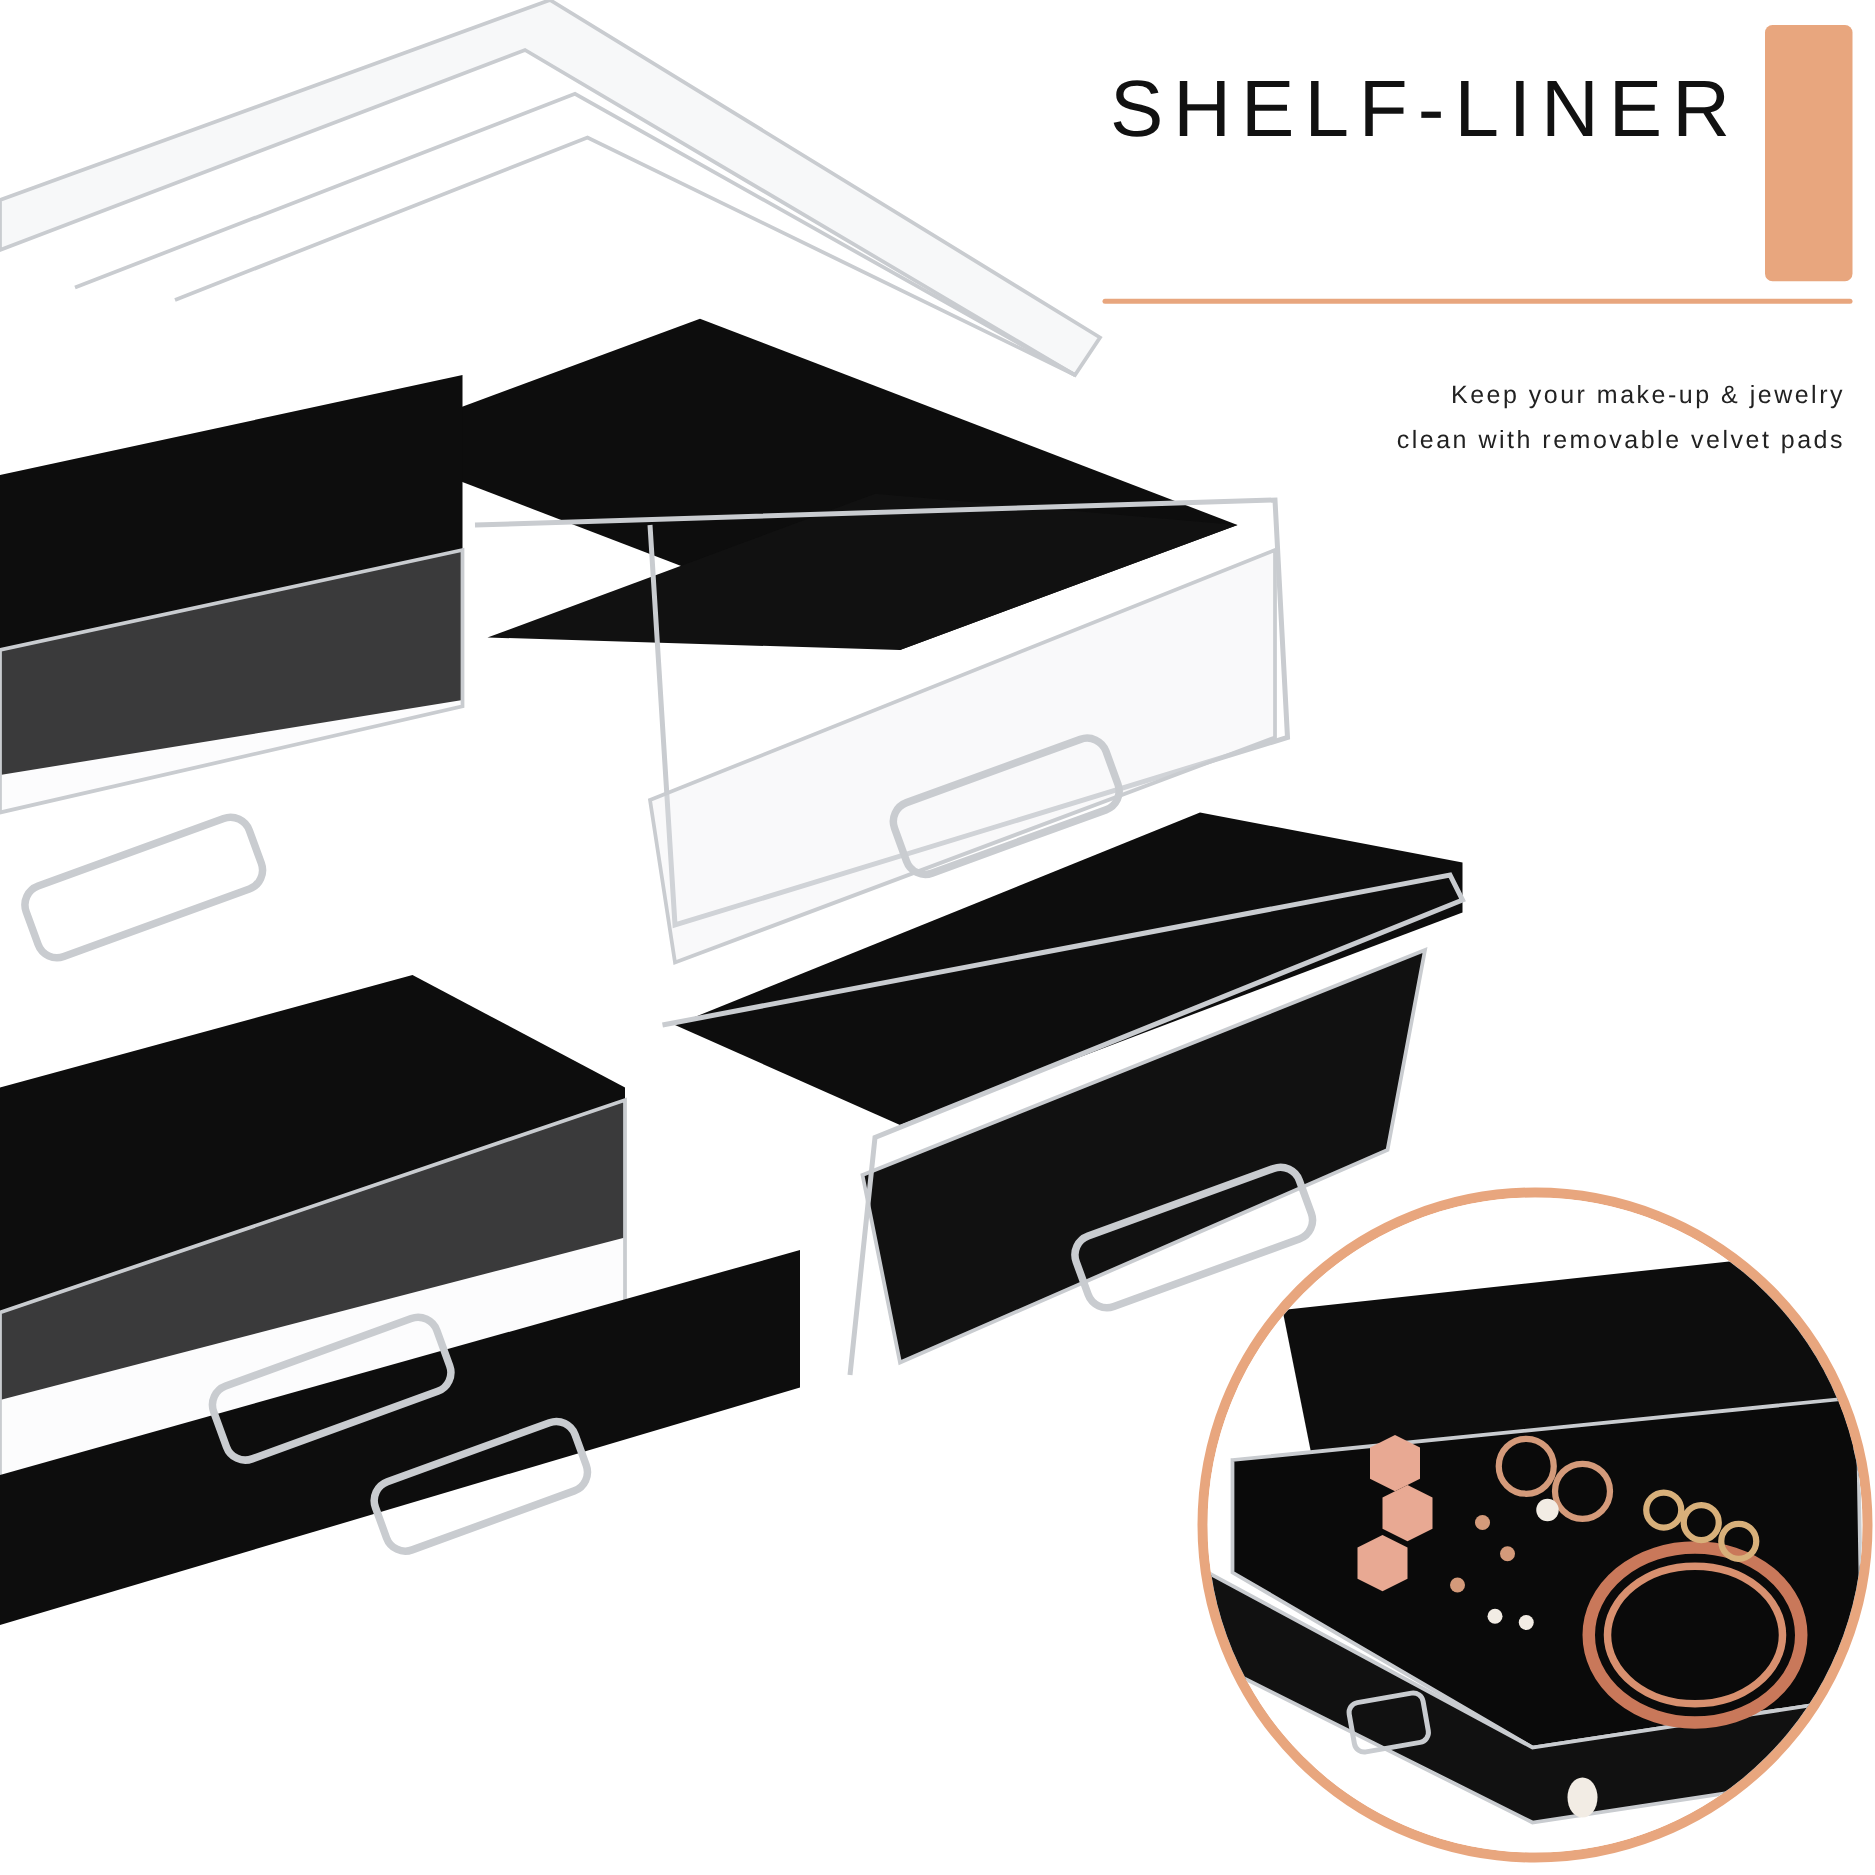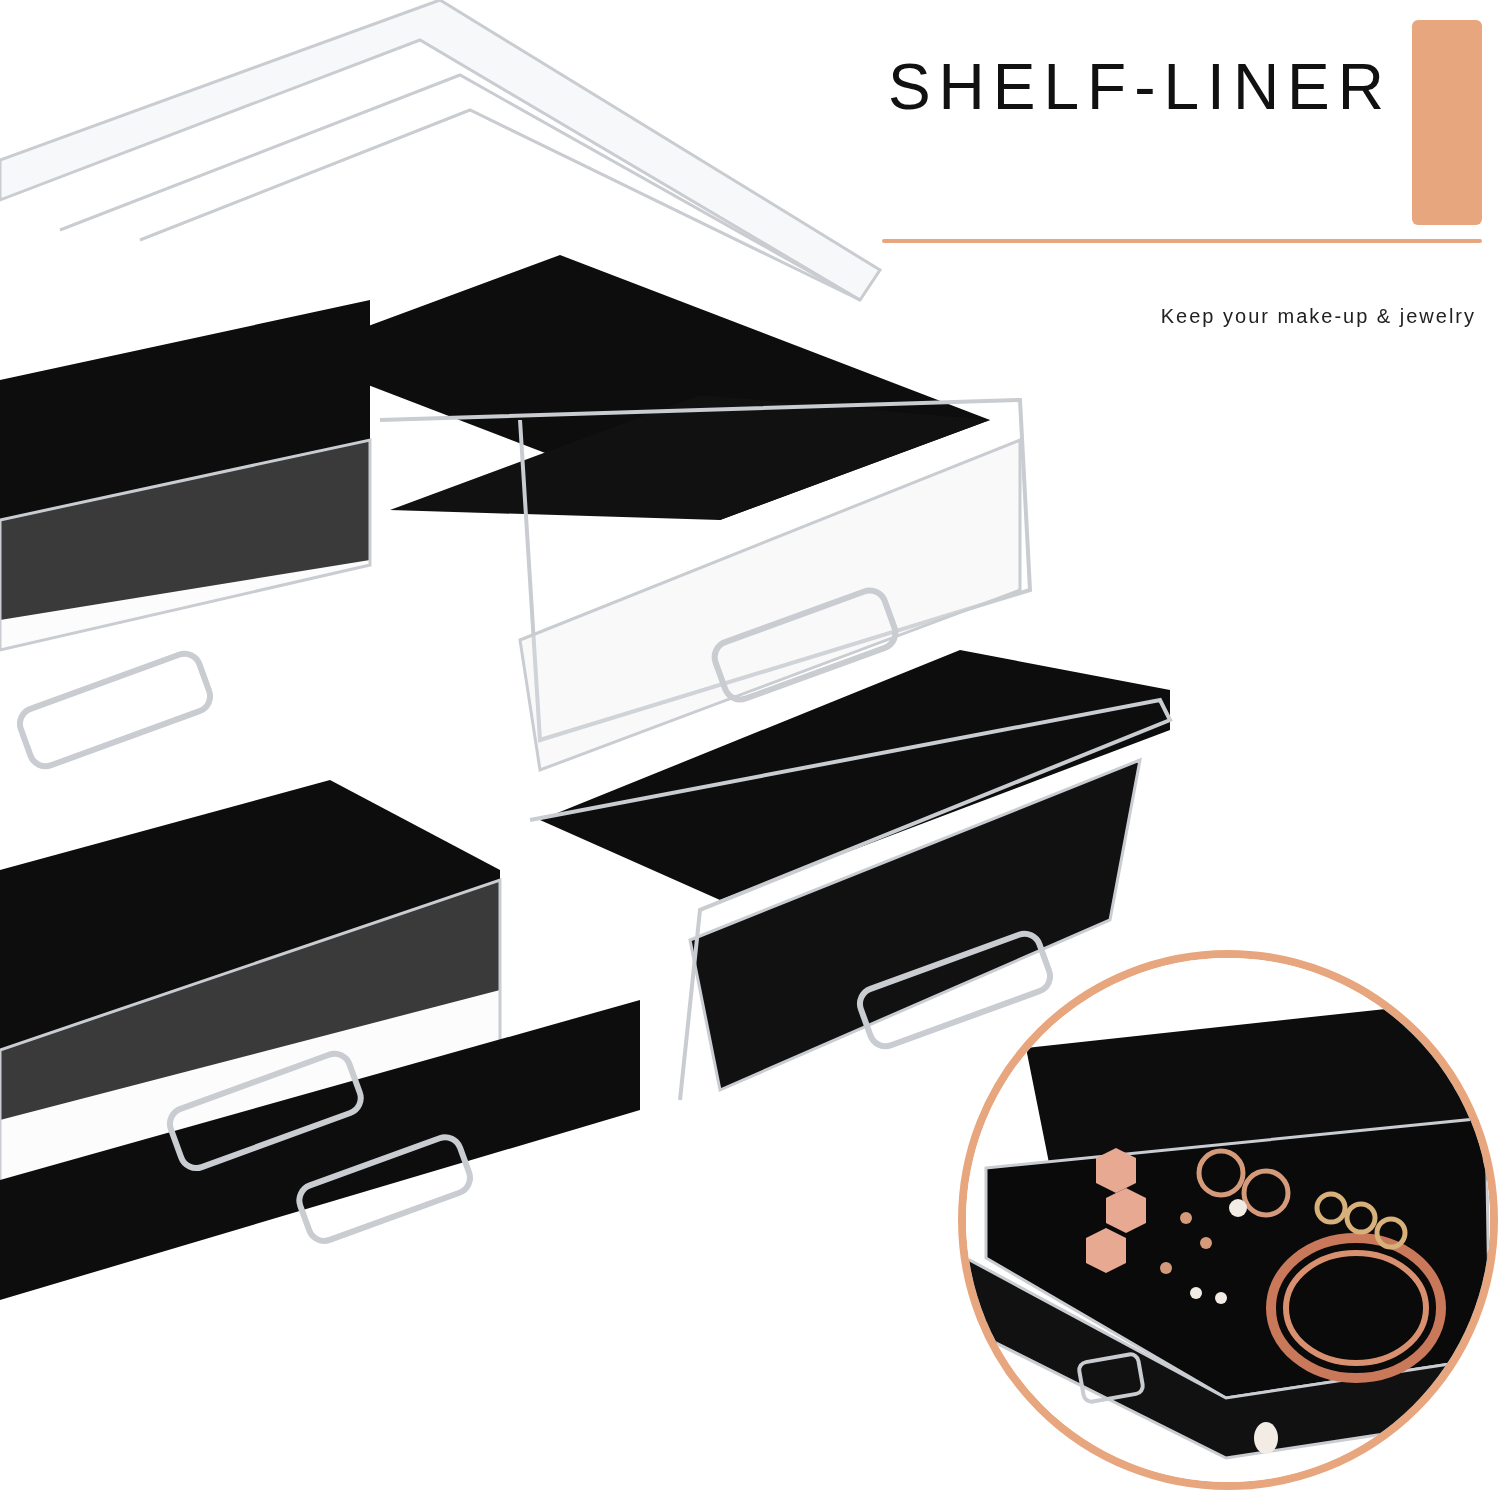--- a/index.html
+++ b/index.html
@@ -55,20 +55,21 @@
 <div class="accent-bar"></div>
 
 <div class="headline">
   <div>SHELF-LINER</div>
 </div>
 
 <div class="divider"></div>
 
 <div class="subtext">
   <div>Keep your make-up &amp; jewelry</div>
+  <div>clean with removable velvet pads</div>
 </div>
 
 <div class="inset">
   <svg width="524" height="524" viewBox="0 0 524 524" xmlns="http://www.w3.org/2000/svg">
     <rect x="0" y="0" width="524" height="524" fill="#ffffff"></rect>
     <polygon points="60,90 520,40 524,200 90,240" fill="#0d0d0d"></polygon>
     <polygon points="20,210 520,160 524,400 260,440 20,300" fill="#0a0a0a" stroke="#c9ccd0" stroke-width="3"></polygon>
     <polygon points="0,300 260,440 524,400 524,460 260,500 0,370" fill="#111" stroke="#c9ccd0" stroke-width="3"></polygon>
     <g>
       <polygon points="130,200 150,190 170,200 170,225 150,235 130,225" fill="#e8a993"></polygon>

